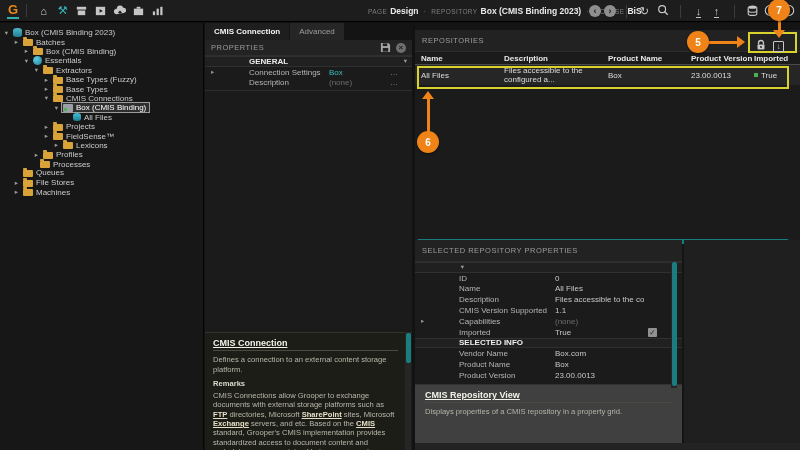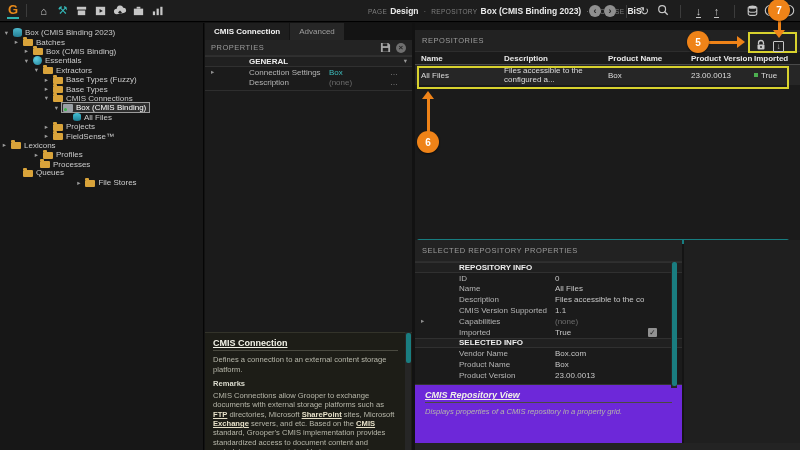--- a/index.html
+++ b/index.html
@@ -90,22 +90,22 @@
   .rhdr > div:nth-of-type(1){ width:83px; } .rhdr > div:nth-of-type(2){ width:104px; }
   .rhdr > div:nth-of-type(3){ width:83px; } .rhdr > div:nth-of-type(4){ width:63px; }
   .rhdr > div:nth-of-type(5){ flex:1; }
   .rrow { display:flex; height:20px; align-items:center; padding-left:6px; background:#262626; font-size:8px; color:#dcdcdc; }
   .c-name{width:83px;} .c-desc{width:104px;} .c-pname{width:83px;} .c-pver{width:63px;} .c-imp{flex:1; display:flex; align-items:center; gap:3px;}
   .impdot { width:4px; height:4px; background:#4caf50; display:inline-block; }
   .hscroll { position:absolute; left:2px; top:209px; width:372px; height:5px; background:#177d80; border-radius:2px; }
 
   #selPanel { position:absolute; left:0; top:217px; width:267px; height:210px; background:#1b1b1b; }
   #selEmpty { position:absolute; left:269px; top:217px; width:116px; height:210px; background:#1f1f1f; }
-  .selhelp { position:absolute; left:0; bottom:0; width:267px; height:66px; background:#6d28d9; border-top:1px solid #333;
-    padding:6px 10px; color:#b5b5ab; font-size:7.6px; line-height:9.3px;font-style:italic; }
+  .selhelp { position:absolute; left:0; bottom:0; width:267px; height:66px; background:#404040; border-top:1px solid #333;
+    padding:6px 10px; color:#b5b5ab; font-size:7.6px; line-height:9.3px; }
   .selhelp h3 { font-size:9px; color:#f1f1e8; text-decoration:underline; margin-bottom:2px; }
   #rbottom { position:absolute; left:0; top:420px; width:385px; height:7px; background:#232323; }
 
   
   .hl { position:absolute; border:2px solid #d8d22e; pointer-events:none; }
   .badge { position:absolute; width:22px; height:22px; border-radius:50%; background:#ef8318;
     color:#fff; font-weight:bold; font-size:10px; display:flex; align-items:center; justify-content:center;
     box-shadow:0 1px 2px rgba(0,0,0,.6); z-index:30; }
   .stem { position:absolute; background:#ef8318; z-index:29; }
   .ah { position:absolute; width:0; height:0; z-index:29; }
@@ -301,21 +301,21 @@
       </div>
 
       <div class="tree-row" style="padding-left: 42px;">
         <span class="tw">▸</span>
         <span class="tcontent">
           <span class="ticon folder-icon"></span>
           <span class="tlabel">FieldSense™</span>
         </span>
       </div>
 
-      <div class="tree-row" style="">
+      <div class="tree-row" style="padding-left: 32px; margin-left: 20px;">
         <span class="tw">▸</span>
         <span class="tcontent">
           <span class="ticon folder-icon"></span>
           <span class="tlabel">Lexicons</span>
         </span>
       </div>
 
       <div class="tree-row" style="padding-left: 32px;">
         <span class="tw">▸</span>
         <span class="tcontent">
@@ -333,28 +333,35 @@
       </div>
 
       <div class="tree-row" style="padding-left: 12px; align-items: flex-end;">
         <span class="tw"></span>
         <span class="tcontent">
           <span class="ticon folder-icon"></span>
           <span class="tlabel">Queues</span>
         </span>
       </div>
 
-      <div class="tree-row" style="padding-left: 12px; justify-content: center;">
+      <div class="tree-row" style="padding-left: 12px;">
         <span class="tw">▸</span>
         <span class="tcontent">
           <span class="ticon folder-icon"></span>
           <span class="tlabel">File Stores</span>
         </span>
       </div>
 
+      <div class="tree-row" style="padding-left: 12px;">
+        <span class="tw">▸</span>
+        <span class="tcontent">
+          <span class="ticon folder-icon"></span>
+          <span class="tlabel">Machines</span>
+        </span>
+      </div>
     </div>
 </div>
 
 <div id="middle">
   <div id="tabbar">
 
       <div class="tab active">
         <span>CMIS Connection</span>
       </div>
 
@@ -452,21 +459,20 @@
   </div>
 
   <div id="selPanel">
     <div class="rhead">
       <span>SELECTED REPOSITORY PROPERTIES</span>
     </div>
     <div class="grid grid-repo">
 
         <div class="grow kind-group">
           <span class="gexp"></span>
-          <span class="glabel">REPOSITORY INFO</span>
 
           <span class="gcheck" style="visibility:hidden"></span>
           <span class="gtrail"></span>
           <span class="gchev">▾</span>
         </div>
 
         <div class="grow kind-row">
           <span class="gexp"></span>
           <span class="glabel">ID</span>
           <span class="gvalue">0</span>

